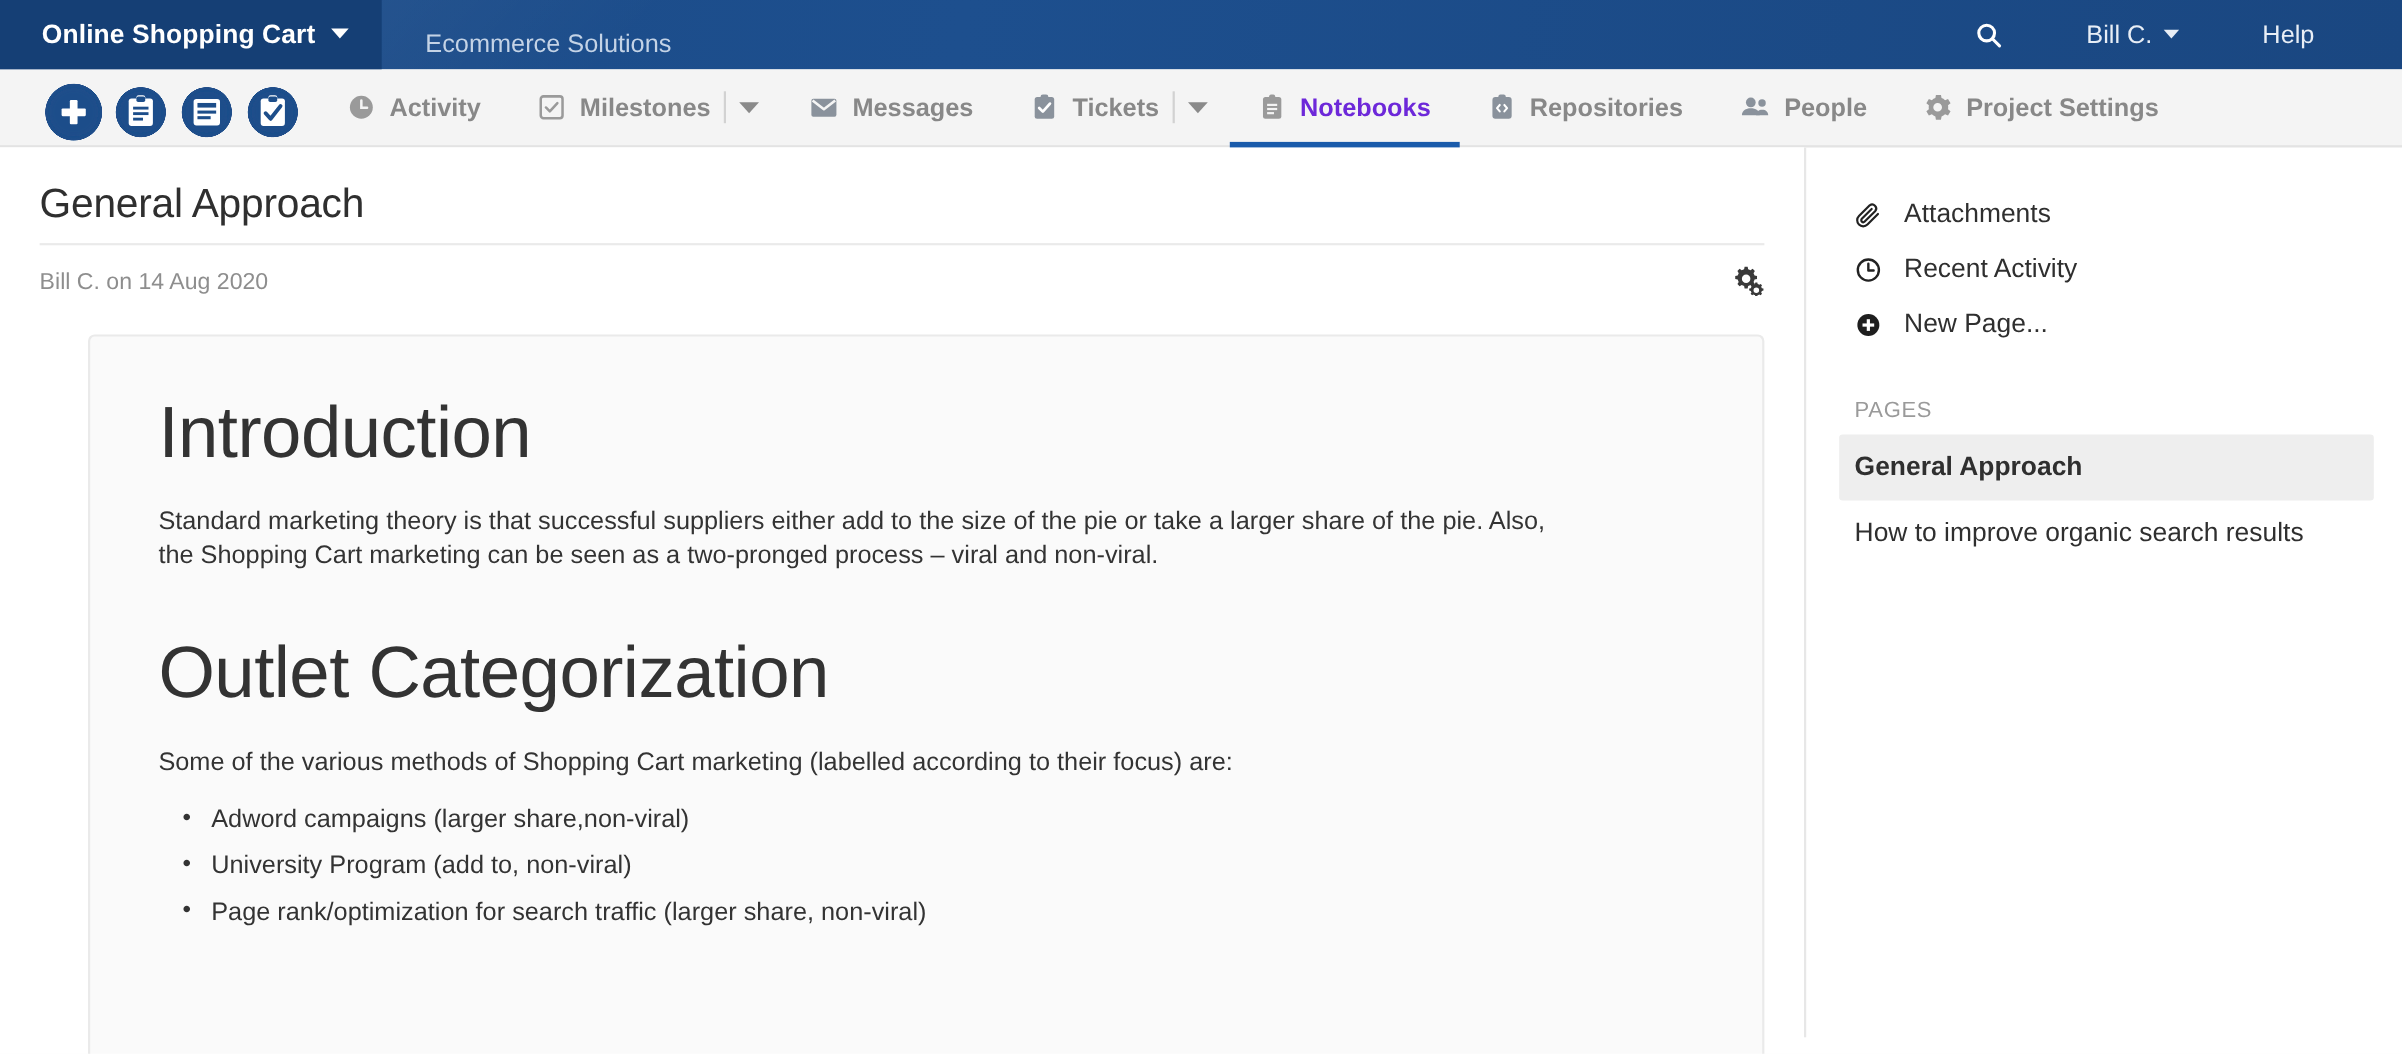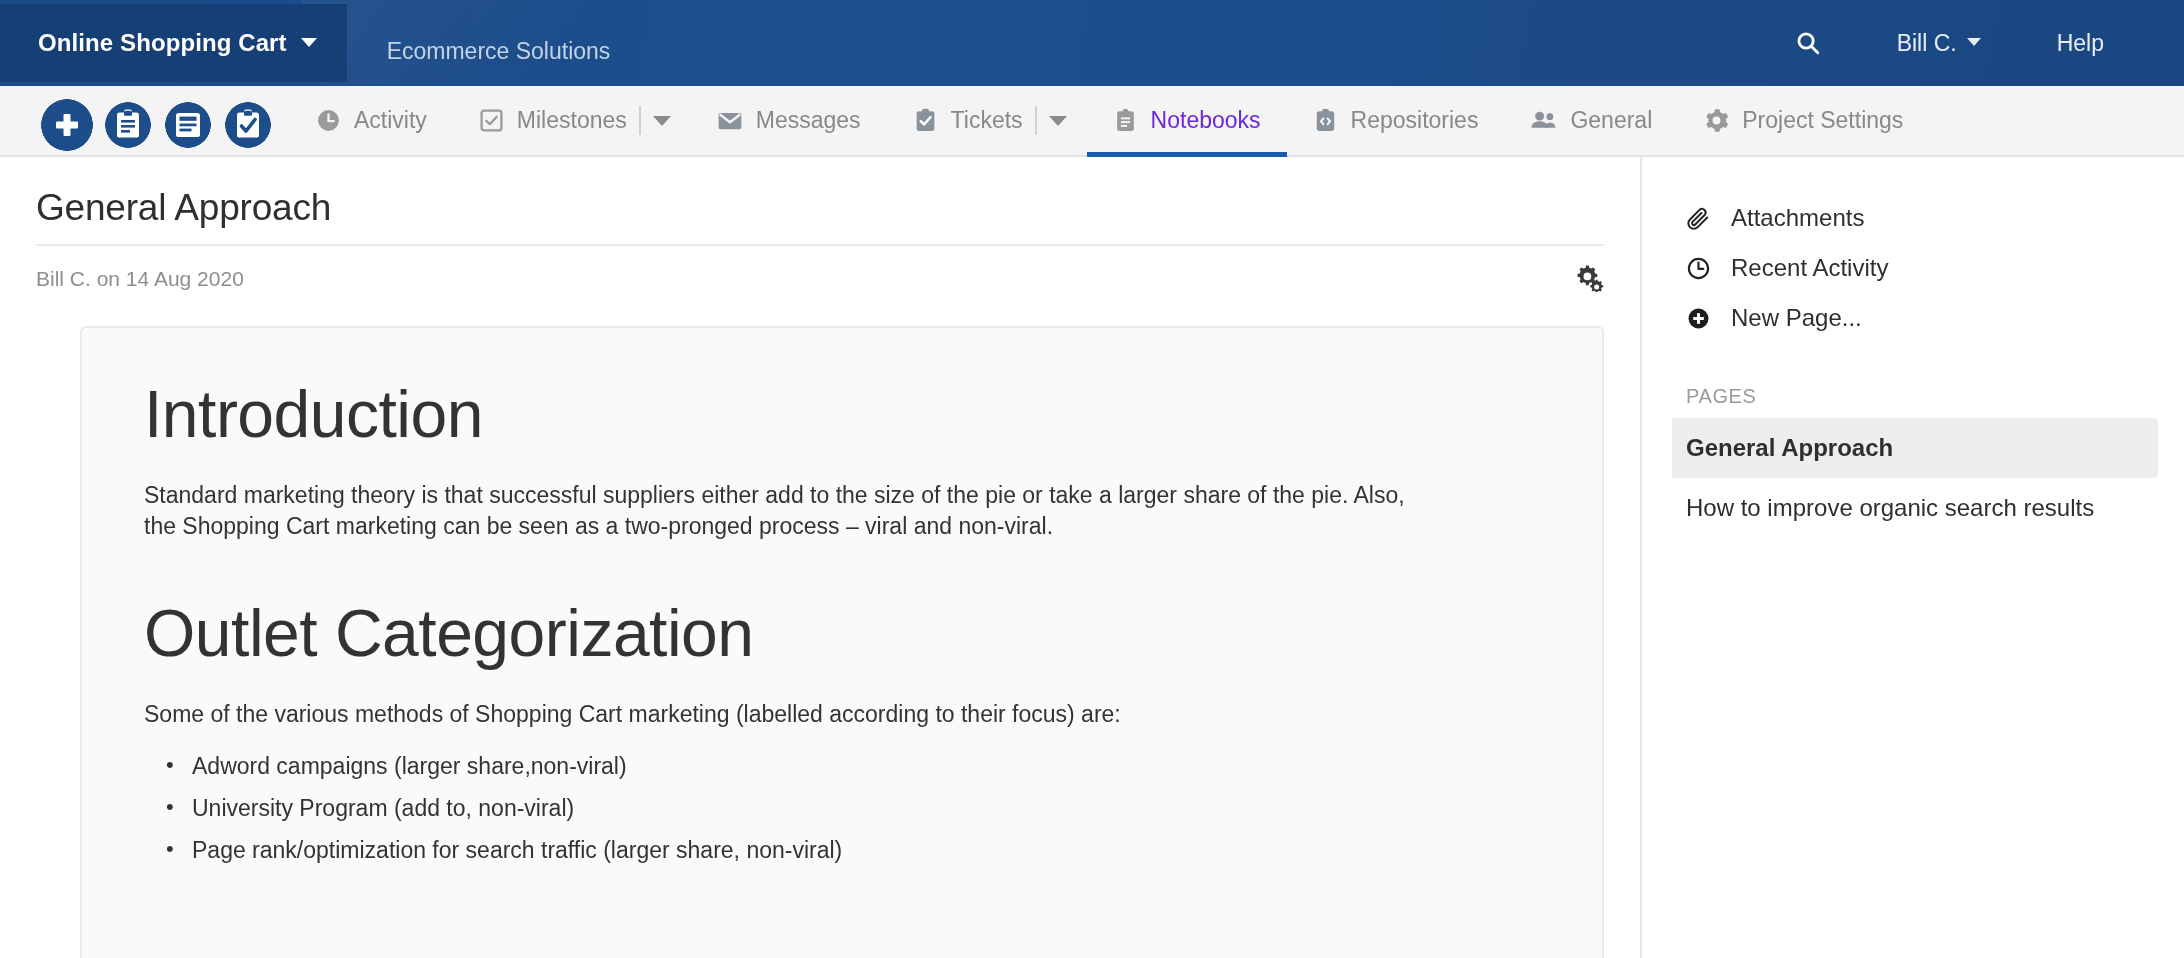--- a/index.html
+++ b/index.html
@@ -9,21 +9,21 @@
     height: 958px;
     overflow: hidden;
     background: #ffffff;
     font-family: "Liberation Sans", sans-serif;
     -webkit-font-smoothing: antialiased;
   }
 
   
   .topbar {
     position: relative;
-    height: 86px;
+    height: 63px;
     background: #1b4a86;
     background-image: linear-gradient(100deg, #1b4a86 0%, #1d4f8e 40%, #1a4781 100%);
     display: flex;
     align-items: center;
     overflow: hidden;
   }
   .topbar::after {
     content:"";
     position:absolute;
     top:-60px; left:300px;
@@ -108,20 +108,21 @@
   }
   .blob {
     position: relative;
     top: 4px;
   }
   .navitems {
     display: flex;
     align-items: flex-start;
     height: 71px;
     flex: 1;
+    font-weight: bold;
   }
   .navitem {
     display: flex;
     align-items: center;
     padding: 0 26px;
     height: 71px;
     color: #888888;
     font-size: 23px;
     position: relative;
     white-space: nowrap;
@@ -445,21 +446,21 @@
 
     <div class="navitem">
       <span class="nicon">
         <svg width="27" height="27" viewBox="0 0 28 24">
             <circle cx="10" cy="7.5" r="4.6" fill="#8a929c"></circle>
             <path d="M1.6 19.5c0-4.4 3.8-6.6 8.4-6.6s8.4 2.2 8.4 6.6z" fill="#8a929c"></path>
             <circle cx="20.6" cy="8" r="3.5" fill="#8a929c"></circle>
             <path d="M15 19.5c0-3.4 2.6-5.2 5.8-5.2 3.2 0 5.6 1.8 5.6 5.2z" fill="#8a929c"></path>
           </svg>
       </span>
-      <span>General</span>
+      <span>People</span>
     </div>
 
     <div class="navitem">
       <span class="nicon">
         <svg width="25" height="25" viewBox="0 0 24 24" fill="#9a9a9a">
           <path d="M12 8.2a3.8 3.8 0 1 0 0 7.6 3.8 3.8 0 0 0 0-7.6zm9.2 3.8c0 .6-.05 1.2-.14 1.76l2.2 1.7-2.2 3.8-2.6-1.05a8.9 8.9 0 0 1-3.05 1.77L14.9 22.8h-4.4l-.5-2.82a8.9 8.9 0 0 1-3.06-1.77L4.34 19.26l-2.2-3.8 2.2-1.7A9.6 9.6 0 0 1 4.2 12c0-.6.05-1.18.14-1.76l-2.2-1.7 2.2-3.8 2.6 1.05A8.9 8.9 0 0 1 10 4.02L10.5 1.2h4.4l.5 2.82a8.9 8.9 0 0 1 3.05 1.77l2.6-1.05 2.2 3.8-2.2 1.7c.1.58.15 1.16.15 1.76z"></path>
         </svg>
       </span>
       <span>Project Settings</span>
     </div>

